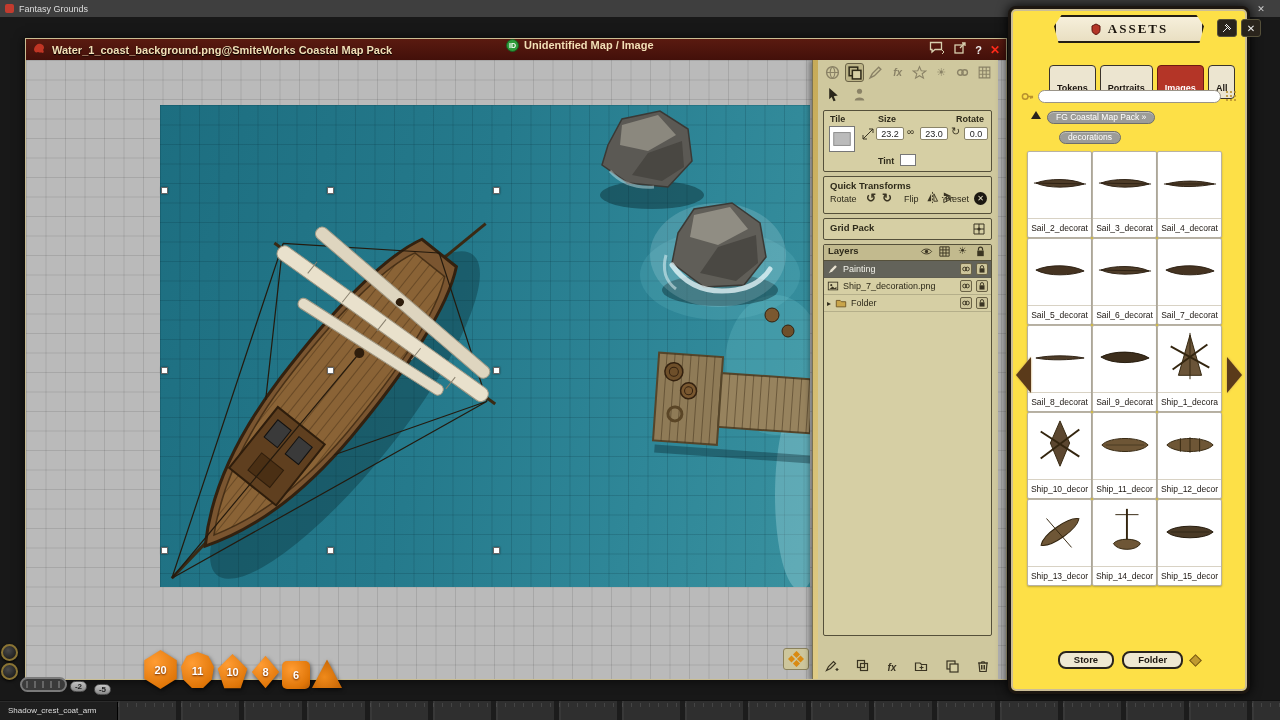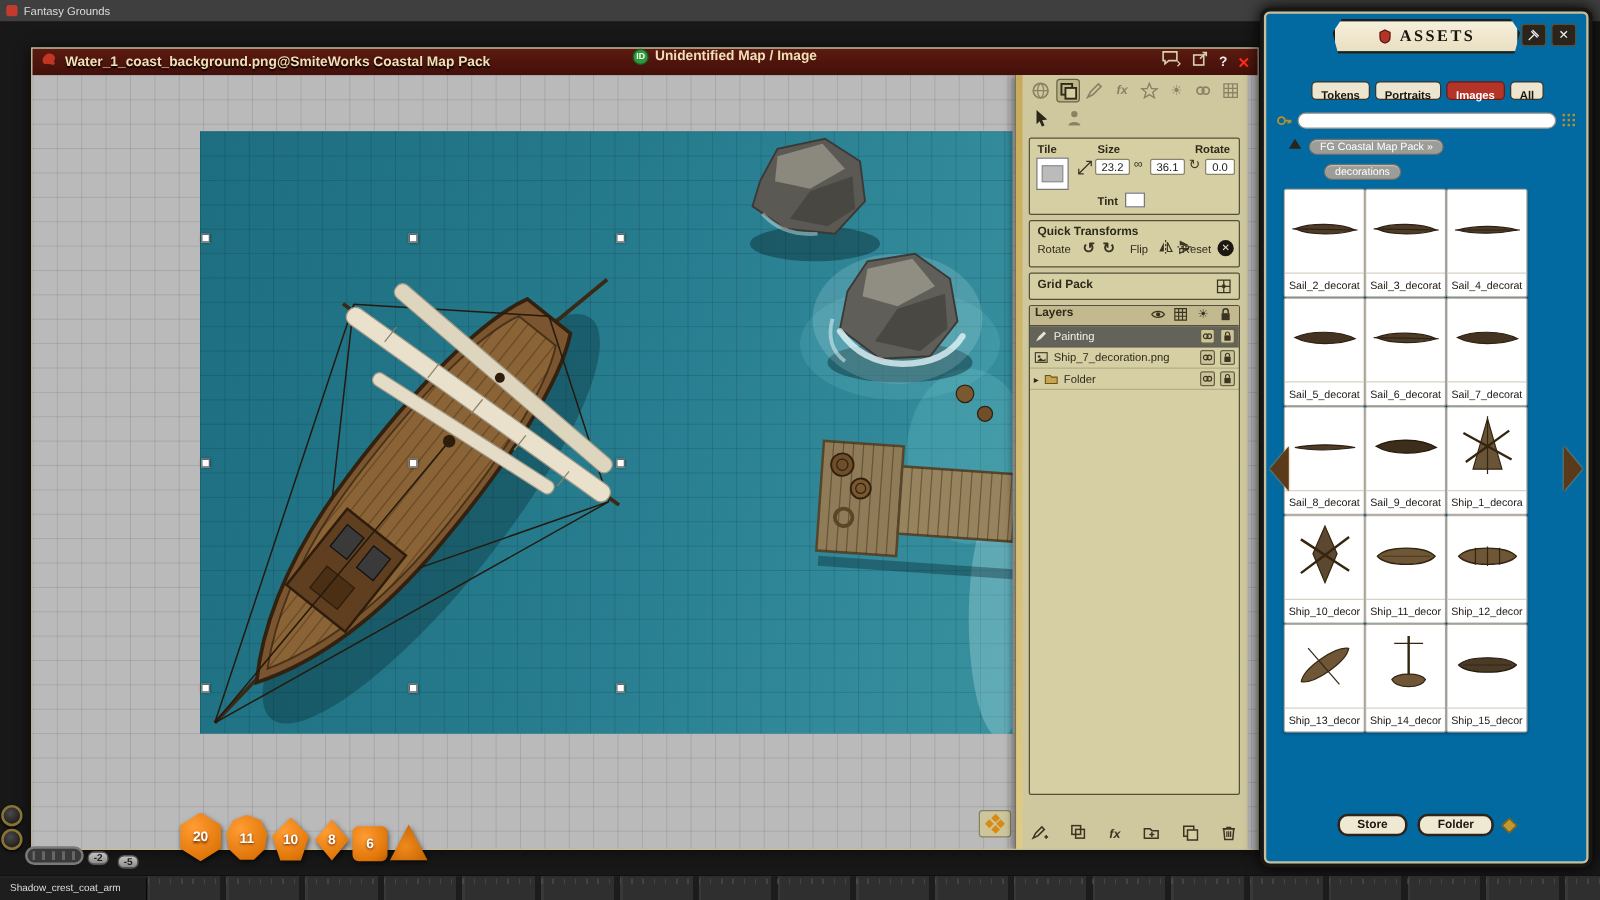--- a/index.html
+++ b/index.html
@@ -62,26 +62,26 @@
 .layer-row.selected{background:#63635a;color:#f2f2ea}
 .lr-ico{width:12px;height:12px;flex:none}
 .lr-label{flex:1;white-space:nowrap;overflow:hidden}
 .mini-btn{width:12px;height:12px;background:#cdc59a;border:1px solid #6a6246;border-radius:2px;display:flex;align-items:center;justify-content:center;flex:none}
 .mini-btn svg{width:10px;height:10px}
 .expander{font-size:8px;color:#2e2a1a}
 .tp-actions{position:absolute;left:12px;right:8px;bottom:5px;height:18px;display:flex;justify-content:space-between;align-items:center}
 .tp-actions svg{width:14px;height:14px}
 
 
-.assets-panel{position:absolute;left:1008px;top:6px;width:266px;height:688px;background:#0369a1;border:3px solid #1c1611;border-radius:8px;box-shadow:0 0 12px #000,inset 0 0 0 2px #cbbd96;z-index:7}
+.assets-panel{position:absolute;left:1008px;top:6px;width:242px;height:688px;background:#fde047;border:3px solid #1c1611;border-radius:8px;box-shadow:0 0 12px #000,inset 0 0 0 2px #cbbd96;z-index:7}
 .ap-winbtn{position:absolute;top:10px;width:20px;height:18px;background:#2a241c;border:1px solid #55503a;border-radius:3px;color:#eee;font-size:10px;display:flex;align-items:center;justify-content:center}
 .ap-banner{position:absolute;left:50%;top:6px;transform:translateX(-50%);width:150px;height:28px;background:linear-gradient(#f6efdb,#e9dfc2);border:2px solid #241d14;clip-path:polygon(5% 0,95% 0,100% 40%,97% 100%,3% 100%,0 40%);display:flex;align-items:center;justify-content:center;gap:6px}
 .ap-banner-text{font-family:"Liberation Serif",serif;font-weight:bold;font-size:13px;letter-spacing:2px;color:#1a140d;text-transform:uppercase}
 .ap-tabs{position:absolute;left:38px;top:56px;display:flex;gap:4px}
-.ap-tab{height:15px;padding:4px 7px;border:1px solid #3a332a;border-radius:4px;background:#ece5d0;font-size:9px;font-weight:bold;line-height:13px;color:#1c1611}
+.ap-tab{height:15px;padding:16px 7px;border:1px solid #3a332a;border-radius:4px;background:#ece5d0;font-size:9px;font-weight:bold;line-height:13px;color:#1c1611}
 .ap-tab.active{background:#b43527;color:#fff;border-color:#6e1a12}
 .ap-search-row{position:absolute;left:10px;right:10px;top:79px;height:16px;display:flex;align-items:center;gap:4px}
 .ap-search{flex:1;height:13px;background:#fff;border:1px solid #9a9488;border-radius:7px;font-size:9px;padding:0 6px;outline:none;color:#333}
 .crumb-btn{position:absolute;height:13px;background:#9c9c98;border:1px solid #6e6e6a;border-radius:7px;color:#fff;font-size:8.5px;line-height:11px;padding:0 8px;box-shadow:inset 0 1px 0 rgba(255,255,255,.35);white-space:nowrap}
 .crumb-tri{position:absolute;left:20px;top:102px;width:0;height:0;border-left:5px solid transparent;border-right:5px solid transparent;border-bottom:8px solid #2a241c}
 .ap-grid{position:absolute;left:16px;top:142px;width:212px;display:flex;flex-wrap:wrap;gap:0}
 .card{width:65px;height:87px;background:#fff;border:1px solid #b8b2a4;border-radius:2px;position:relative;box-shadow:0 1px 2px rgba(0,0,0,.25)}
 .thumb{position:absolute;left:2px;top:2px;right:2px;height:60px;display:flex;align-items:center;justify-content:center}
 .thumb svg{width:54px;height:54px}
 .card-label{position:absolute;left:0;right:0;bottom:0;height:19px;border-top:1px solid #d8d2c4;font-size:8.5px;color:#1c1611;display:flex;align-items:center;justify-content:center;white-space:nowrap;overflow:hidden}
@@ -319,21 +319,21 @@
                 <rect x="3" y="5" width="18" height="14" fill="#bbb" stroke="#888"></rect>
               </svg>
             </div>
           <span class="tp-label" style="left:54px;top:3px">Size</span>
           <span class="tp-label" style="left:132px;top:3px">Rotate</span>
           <span style="position:absolute;left:38px;top:17px"><svg width="12" height="12" viewBox="0 0 12 12">
                 <path d="M1,11 L11,1 M1,7 V11 H5 M7,1 H11 V5" stroke="#3a3422" fill="none"></path>
               </svg></span>
           <span class="num-field" style="left:52px;top:16px;width:28px">23.2</span>
           <span style="position:absolute;left:83px;top:15px;font-size:10px;color:#3a3422">∞</span>
-          <span class="num-field" style="left:96px;top:16px;width:28px">36.1</span>
+          <span class="num-field" style="left:96px;top:16px;width:28px">23.0</span>
           <span style="position:absolute;left:127px;top:14px;font-size:11px;color:#3a3422">↻</span>
           <span class="num-field" style="left:140px;top:16px;width:24px">0.0</span>
           <span class="tp-label" style="left:54px;top:45px">Tint</span>
           <span class="tint-swatch"></span>
         </div>
 
         <div class="tp-box" style="height:38px">
           <span class="tp-title">Quick Transforms</span>
           <span class="tp-label" style="left:6px;top:17px;font-weight:normal">Rotate</span>
           <span class="qt-glyph" style="left:42px">↺</span>

